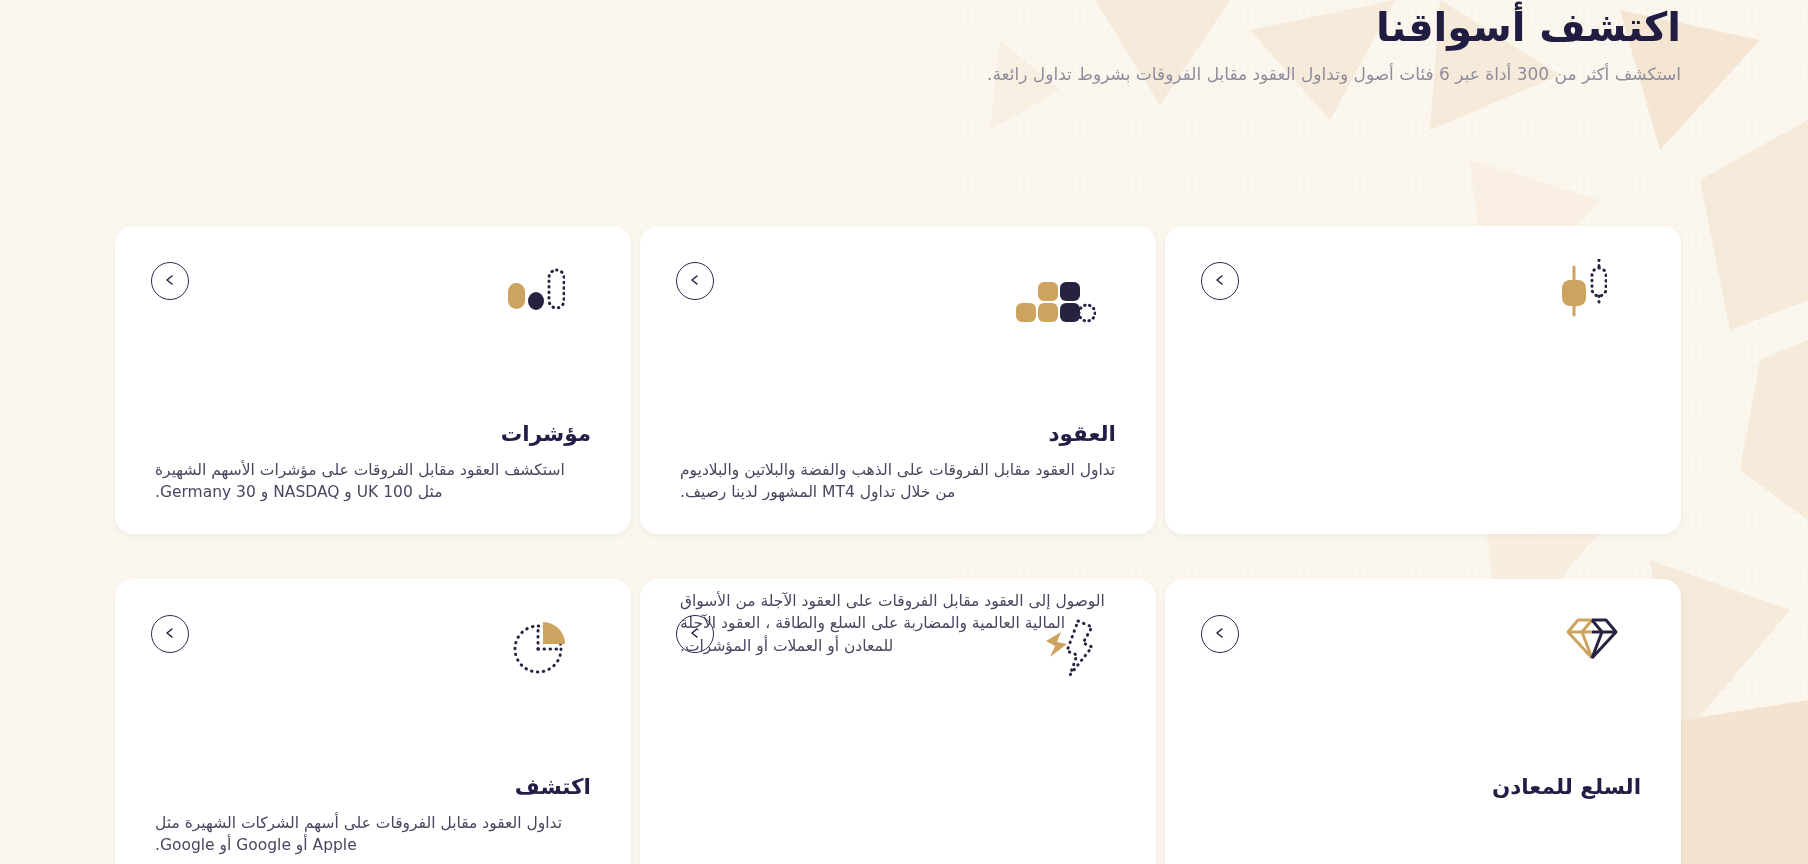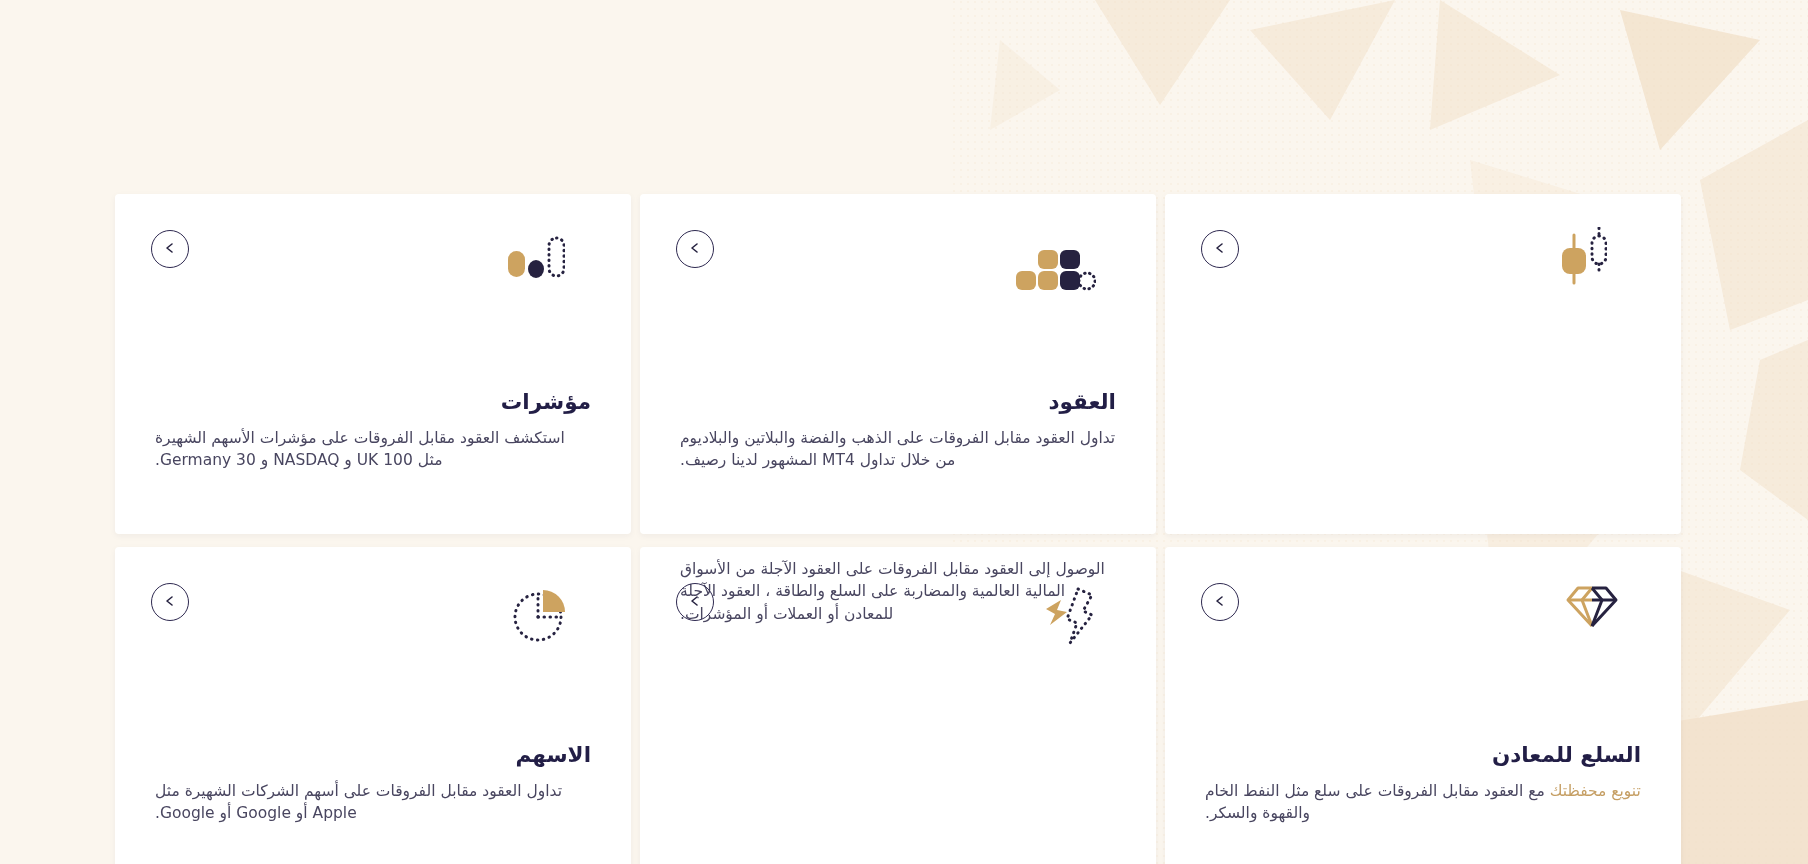--- a/index.html
+++ b/index.html
@@ -21,22 +21,22 @@
   .header h1 { margin: 0; font-size: 40px; font-weight: 700; color: #201c42; line-height: 1.15; }
   .header .subtitle { margin-top: 13px; font-size: 17px; color: #908c9b; line-height: 1.4; }
 
   
   .cards-grid {
     position: absolute; top: 194px; right: 127px; width: 1566px; z-index: 1;
     display: grid; grid-template-columns: repeat(3, 1fr);
     grid-template-rows: 340px 340px; column-gap: 9px; row-gap: 13px;
   }
   .card {
-    background: #ffffff; border-radius: 4px; position: relative;
-    padding: 0 40px; box-shadow: 0 2px 6px rgba(40,35,80,0.05);
+    background: #ffffff; border-radius: 18px; position: relative;
+    padding: 0 40px; box-shadow: 0 2px 6px rgba(40,35,80,0.05); margin-top: 32px;
   }
   .card-btn {
     position: absolute; top: 36px; left: 36px; width: 38px; height: 38px;
     border-radius: 50%; border: 1.5px solid #2e2950; background: transparent;
     display: flex; align-items: center; justify-content: center;
     cursor: pointer; padding: 0;
   }
   .card-icon { position: absolute; top: 38px; right: 60px; display: block; }
   .card-icon.forex { top: 33px; right: 74px; }
   .card-icon.indices { top: 42px; right: 66px; }
@@ -71,20 +71,24 @@
       <polygon points="1470,160 1600,200 1490,330" opacity="0.6"></polygon>
       <polygon points="1760,360 1808,340 1808,520 1740,470"></polygon>
       <polygon points="1480,470 1610,520 1500,650" opacity="0.7"></polygon>
       <polygon points="1650,560 1790,610 1680,740"></polygon>
       <polygon points="1560,740 1808,700 1808,864 1590,864" fill="#f1ddc4"></polygon>
       <polygon points="1000,40 1060,90 990,130" opacity="0.5"></polygon>
     </g>
     <rect x="950" y="0" width="858" height="864" fill="url(#dots)" opacity="0.28"></rect>
   </svg>
 
+  <header class="header">
+    <h1>اكتشف أسواقنا</h1>
+    <div class="subtitle">استكشف أكثر من 300 أداة عبر 6 فئات أصول وتداول العقود مقابل الفروقات بشروط تداول رائعة.</div>
+  </header>
 
   <div class="cards-grid">
 
     <article class="card">
       <button class="card-btn">
         <span>
           <svg width="12" height="12" viewBox="0 0 12 12">
               <polyline points="8,2 3,6 8,10" fill="none" stroke="#262240" stroke-width="1.6" stroke-linecap="round" stroke-linejoin="round"></polyline>
             </svg>
         </span>
@@ -158,21 +162,20 @@
             <path d="M5,15 L29,15"></path>
           </g>
           <g fill="none" stroke="#262240" stroke-width="3" stroke-linejoin="round">
             <path d="M29,3 L43,3 L53,15 L29,41"></path>
             <path d="M29,3 L39,15 L29,41"></path>
             <path d="M53,15 L29,15"></path>
           </g>
         </svg>
       </span>
       <h3 class="card-title">السلع للمعادن</h3>
-      <p class="card-desc"><a class="gold-link">تنويع محفظتك</a><span> مع العقود مقابل الفروقات على سلع مثل النفط الخام والقهوة والسكر.</span></p>
     </article>
 
     <article class="card">
       <button class="card-btn">
         <span>
           <svg width="12" height="12" viewBox="0 0 12 12">
               <polyline points="8,2 3,6 8,10" fill="none" stroke="#262240" stroke-width="1.6" stroke-linecap="round" stroke-linejoin="round"></polyline>
             </svg>
         </span>
       </button>
@@ -194,18 +197,18 @@
         </span>
       </button>
       <span class="card-icon">
         <svg width="60" height="60" viewBox="0 0 60 60">
           <circle cx="27" cy="32" r="23" fill="none" stroke="#262240" stroke-width="3" stroke-linecap="round" stroke-dasharray="0.5 5.5"></circle>
           <line x1="27" y1="32" x2="27" y2="9" stroke="#262240" stroke-width="3" stroke-linecap="round" stroke-dasharray="0.5 5.5"></line>
           <line x1="27" y1="32" x2="50" y2="32" stroke="#262240" stroke-width="3" stroke-linecap="round" stroke-dasharray="0.5 5.5"></line>
           <path d="M32,27 L32,5 A22,22 0 0 1 54,27 Z" fill="#cda360"></path>
         </svg>
       </span>
-      <h3 class="card-title">الاسهم</h3>
+      <h3 class="card-title">اكتشف</h3>
       <p class="card-desc">تداول العقود مقابل الفروقات على أسهم الشركات الشهيرة مثل Apple أو Google أو Google.</p>
     </article>
 
   </div>
 </div>
 
 </body></html>

